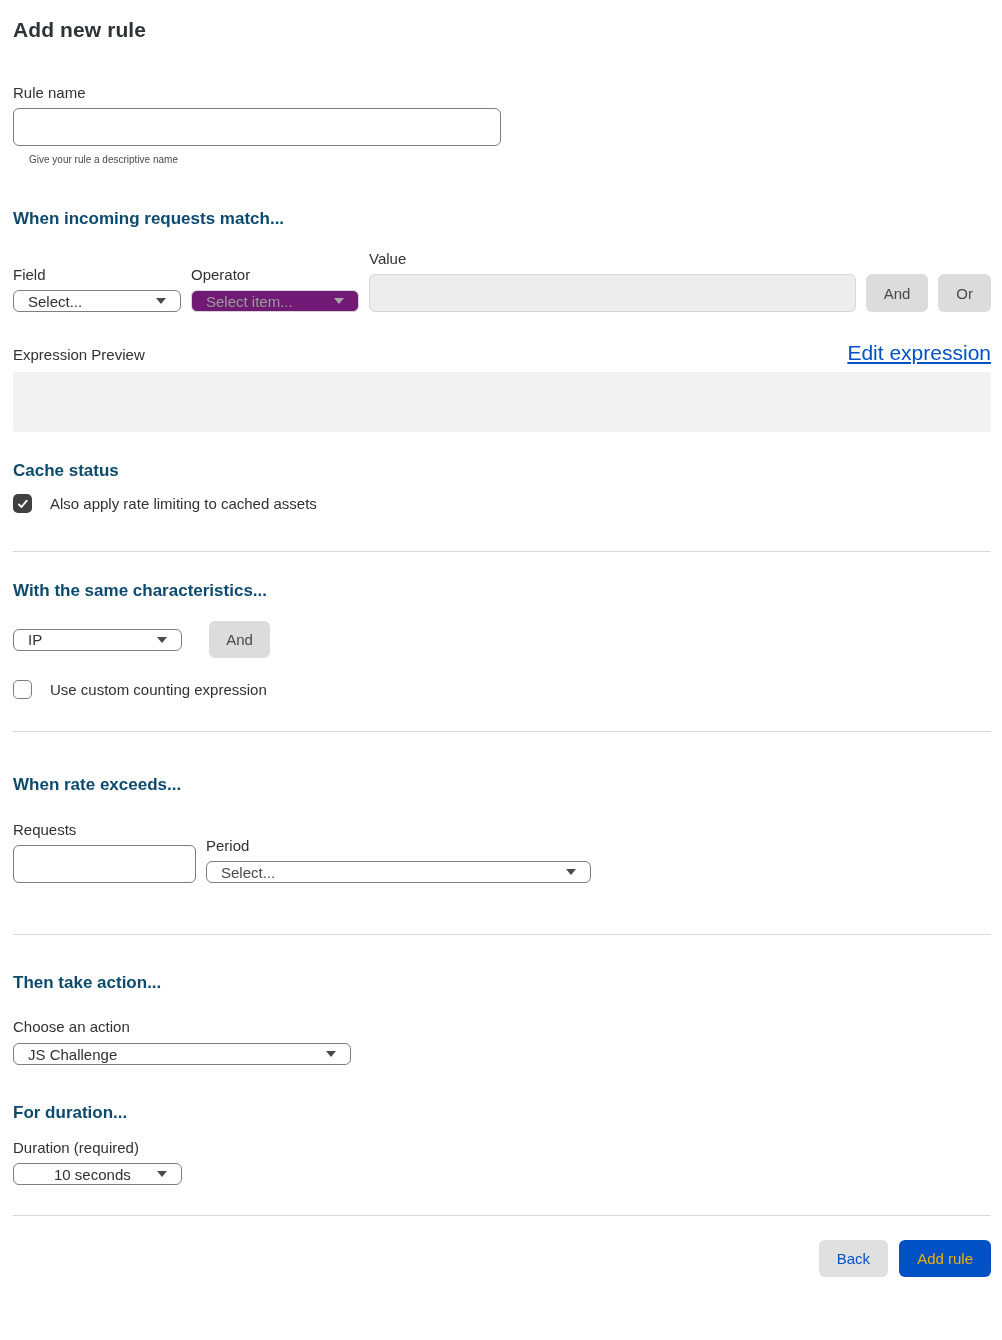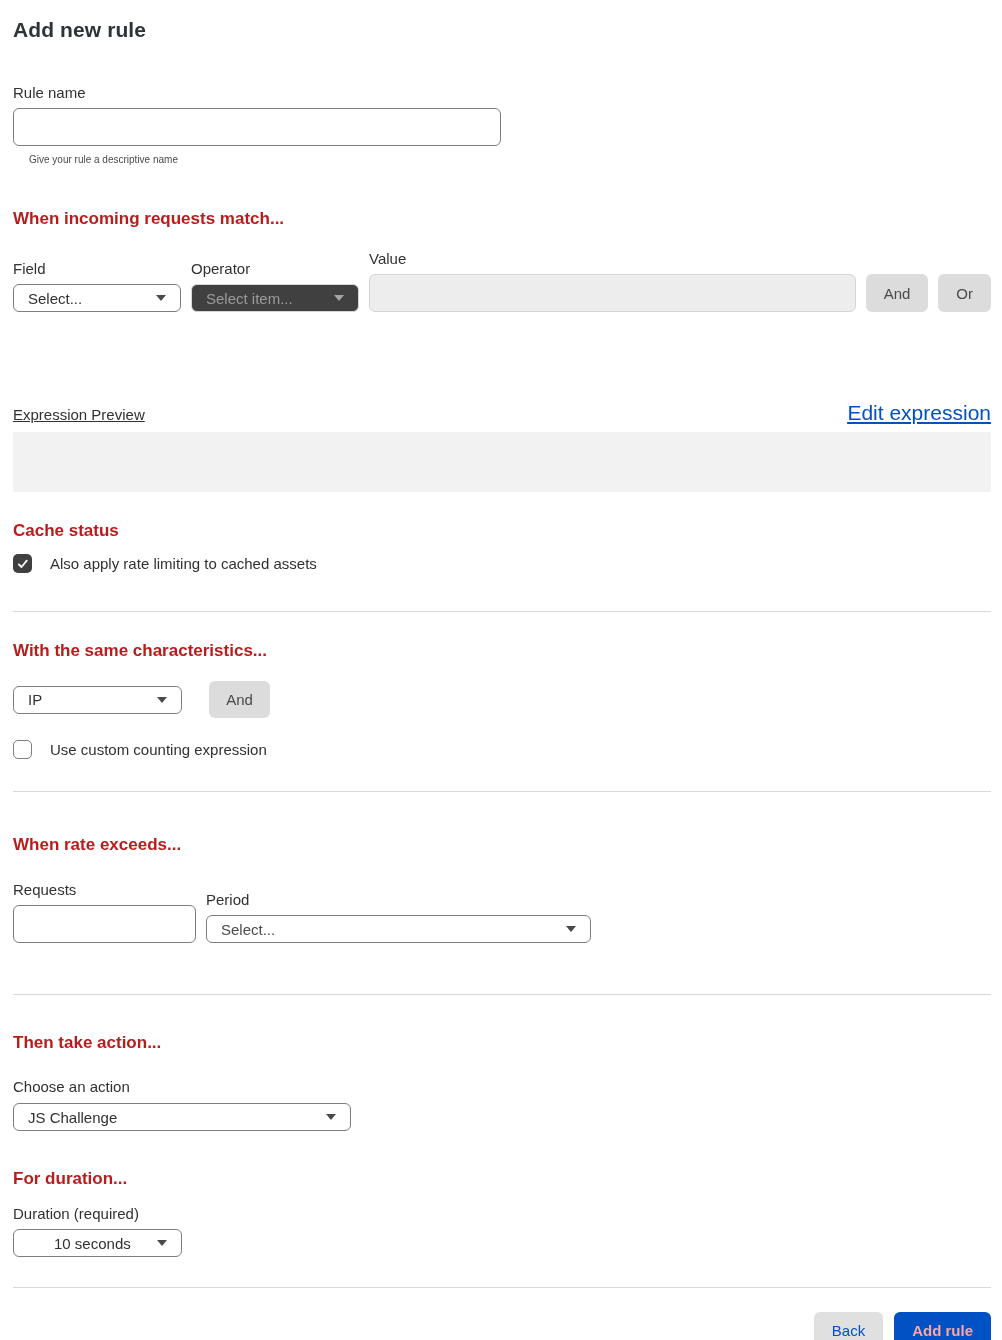--- a/index.html
+++ b/index.html
@@ -28,55 +28,55 @@
   }
   .helper-text {
     margin-top: 8px;
     font-size: 10px;
     color: #4a4a4a;
     margin-left: 16px;
   }
   .section-heading {
     font-size: 17px;
     font-weight: 700;
-    color: #b91c1c;
+    color: #0c4a6e;
     line-height: 22px;
   }
   .text-input {
     display: block;
     width: 488px;
     height: 38px;
     border: 1px solid #7e7e7e;
     border-radius: 6px;
     padding: 0 12px;
     font-family: inherit;
     font-size: 15px;
     color: #313131;
     outline: none;
     background: #ffffff;
   }
   .text-input:disabled {
     background: #ededed;
     border-color: #d5d5d5;
   }
   .select {
-    height: 28px;
+    height: 22px;
     border: 1px solid #7e7e7e;
     border-radius: 6px;
     background: #ffffff;
     display: flex;
     align-items: center;
     justify-content: space-between;
     padding: 0 14px;
     cursor: pointer;
     font-size: 15px;
     color: #313131;
   }
   .select.disabled {
-    background: #404040;
+    background: #701a75;
     border-color: #d5d5d5;
     color: #9b9b9b;
     cursor: default;
   }
   .chevron {
     width: 0; height: 0;
     border-left: 5px solid transparent;
     border-right: 5px solid transparent;
     border-top: 6px solid #4a4a4a;
     margin-left: 10px;
@@ -89,45 +89,43 @@
     border-radius: 6px;
     background: #dcdcdc;
     color: #4a4a4a;
     font-family: inherit;
     font-size: 15px;
     padding: 0 18px;
     cursor: pointer;
   }
   .btn-primary {
     background: #0051c3;
-    color: #fca5a5;
-    font-weight: bold;
+    color: #eab308;
   }
   .btn-back {
     background: #e0e0e0;
     color: #0051c3;
   }
   .match-row {
     display: flex;
     align-items: flex-end;
     gap: 10px;
     margin-top: 19px;
   }
   .col { display: flex; flex-direction: column; }
   .col .select, .col .text-input { margin-top: 6px; }
   .col-field { width: 168px; }
   .col-operator { width: 168px; }
   .col-value { flex: 1; }
   .col-value .text-input { width: 100%; }
   .expression-header {
-    margin-top: 89px;
+    margin-top: 29px;
     display: flex;
     justify-content: space-between;
     align-items: baseline;
-    text-decoration: underline;
   }
   .link {
     color: #0051c3;
     text-decoration: underline;
     font-size: 21px;
     cursor: pointer;
   }
   .expression-preview {
     margin-top: 7px;
     height: 60px;

